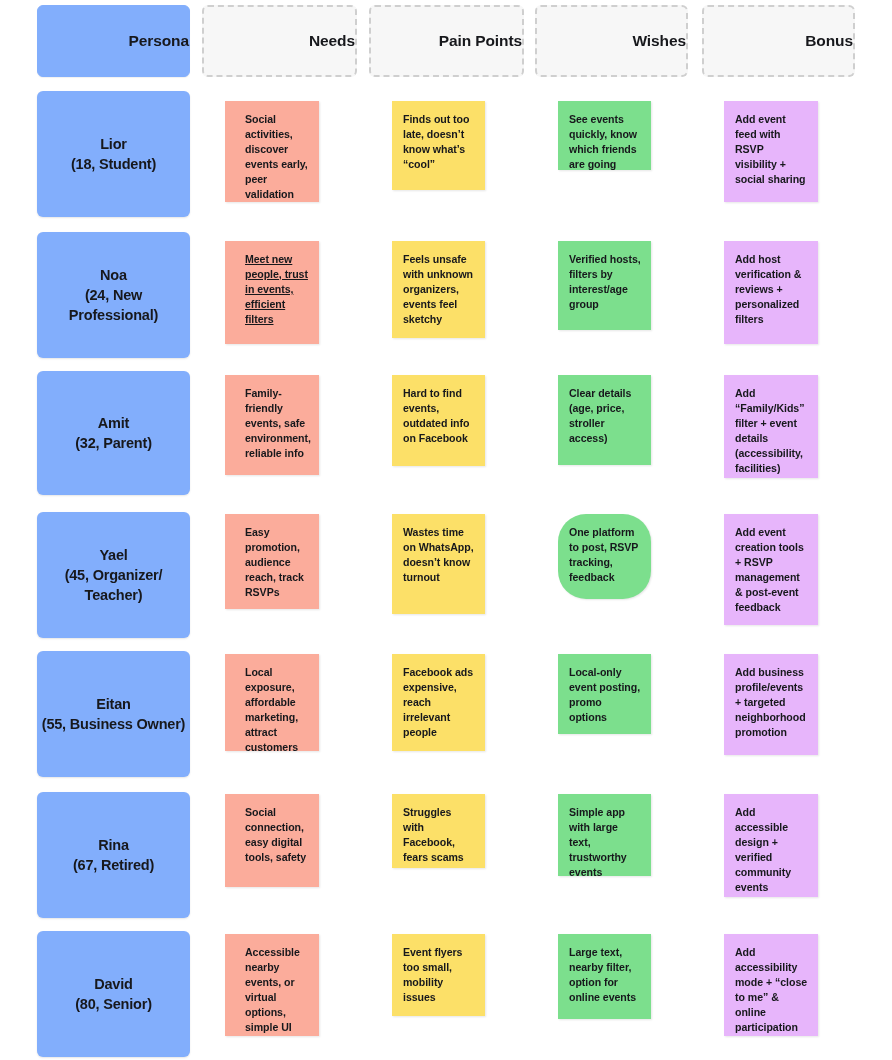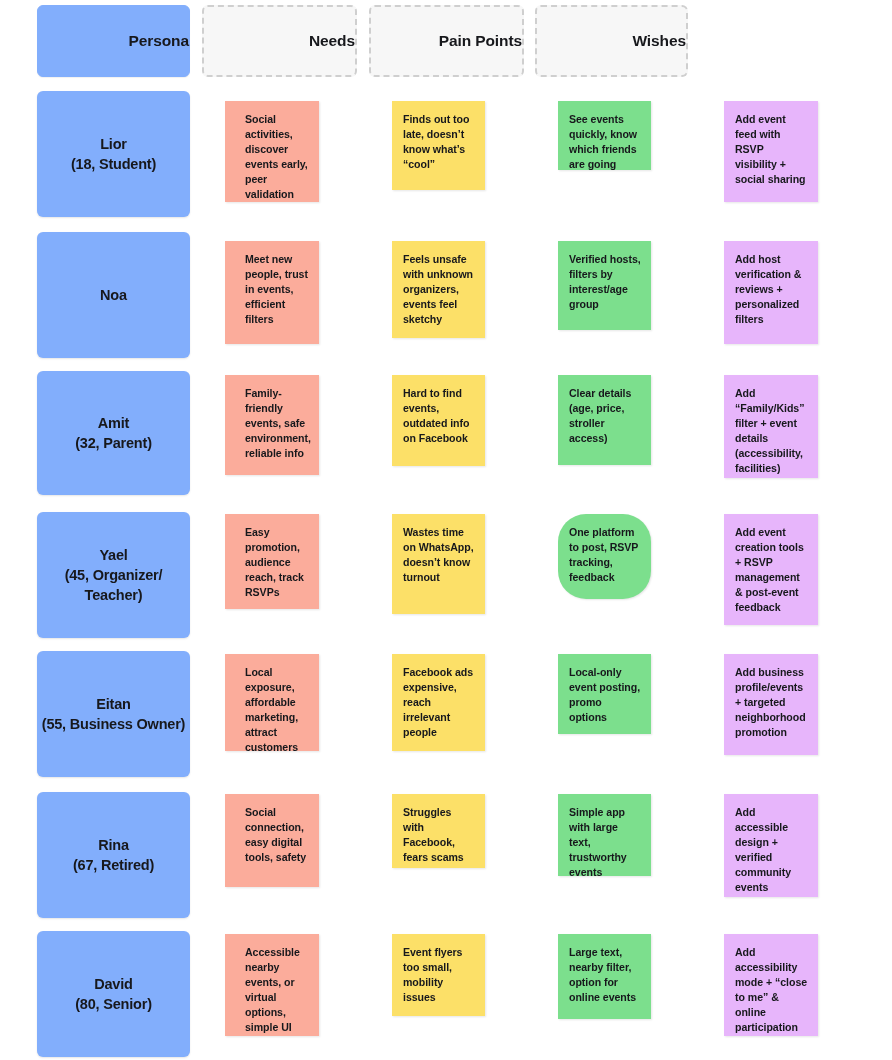--- a/index.html
+++ b/index.html
@@ -119,37 +119,40 @@
     </div>
     <div class="header-cell plain-head col-needs">
       <span>Needs</span>
     </div>
     <div class="header-cell plain-head col-pain">
       <span>Pain Points</span>
     </div>
     <div class="header-cell plain-head col-wish">
       <span>Wishes</span>
     </div>
+    <div class="header-cell plain-head col-bonus">
+      <span>Bonus</span>
+    </div>
   </div>
 
   <div id="rows-container">
       <div class="row" style="top: 0px;">
         <div class="persona-card" style="top: 91px; height: 126px;">
           <div class="persona-text"><span>Lior</span><span class="sub">(18, Student)</span></div>
         </div>
         <div class="note needs" style="top: 101px; height: 101px;">Social activities, discover events early, peer validation</div>
         <div class="note pain" style="top: 101px; height: 89px;">Finds out too late, doesn’t know what’s “cool”</div>
         <div class="note wish" style="top: 101px; height: 69px;">See events quickly, know which friends are going</div>
         <div class="note bonus" style="top: 101px; height: 101px;">Add event feed with RSVP visibility + social sharing</div>
       </div>
       <div class="row" style="top: 0px;">
         <div class="persona-card" style="top: 232px; height: 126px;">
-          <div class="persona-text"><span>Noa</span></div>
-        </div>
-        <div class="note needs" style="top: 241px; height: 103px;">Meet new people, trust in events, efficient filters</div>
+          <div class="persona-text"><span>Noa</span><span class="sub">(24, New Professional)</span></div>
+        </div>
+        <div class="note needs" style="top: 241px; height: 103px; text-decoration: underline;">Meet new people, trust in events, efficient filters</div>
         <div class="note pain" style="top: 241px; height: 97px;">Feels unsafe with unknown organizers, events feel sketchy</div>
         <div class="note wish" style="top: 241px; height: 89px;">Verified hosts, filters by interest/age group</div>
         <div class="note bonus" style="top: 241px; height: 103px;">Add host verification &amp; reviews + personalized filters</div>
       </div>
       <div class="row" style="top: 0px;">
         <div class="persona-card" style="top: 371px; height: 124px;">
           <div class="persona-text"><span>Amit</span><span class="sub">(32, Parent)</span></div>
         </div>
         <div class="note needs" style="top: 375px; height: 100px;">Family-friendly events, safe environment, reliable info</div>
         <div class="note pain" style="top: 375px; height: 91px;">Hard to find events, outdated info on Facebook</div>

